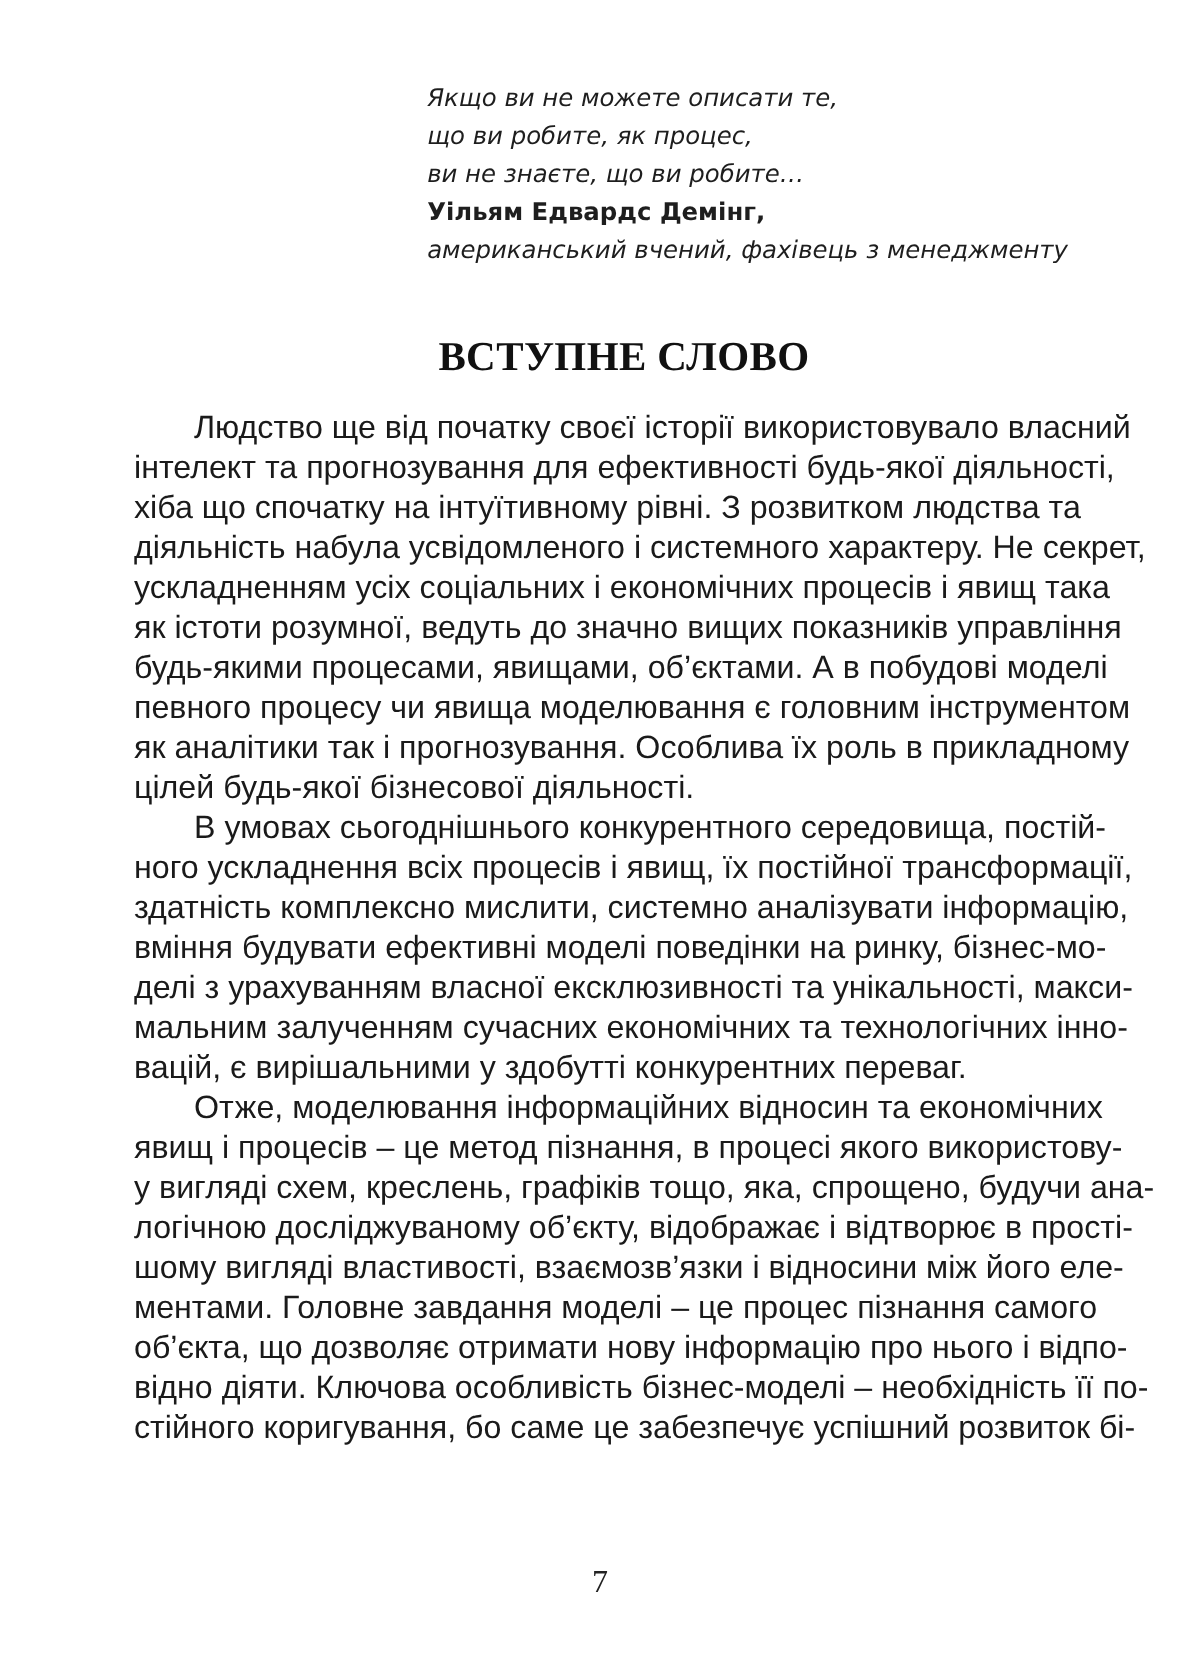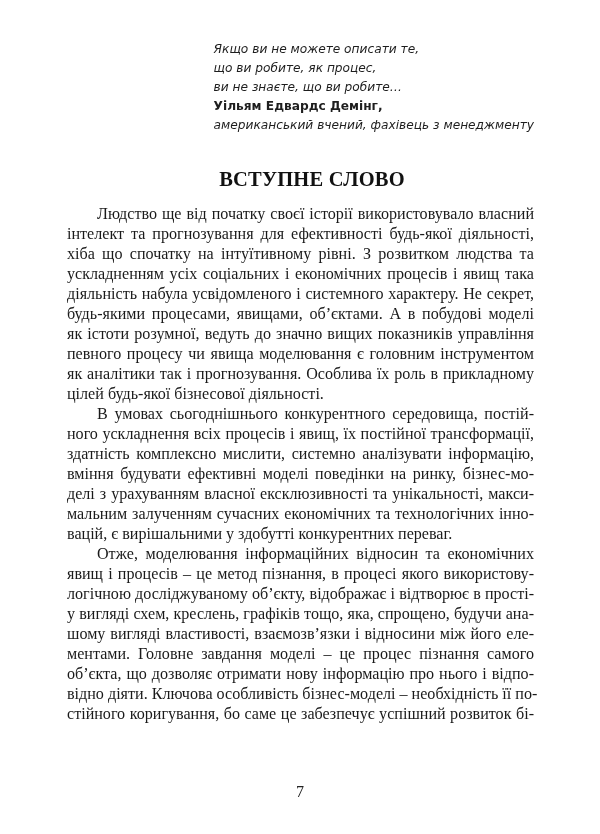--- a/index.html
+++ b/index.html
@@ -38,21 +38,21 @@
       font-weight: bold;
       font-size: 20.5px;
       letter-spacing: 0.2px;
       color: #111;
     }
     .body {
       position: absolute;
       top: 204px;
       left: 67px;
       width: 467px;
-      font-family: Liberation Serif, serif;
+      font-family: Liberation Sans, sans-serif;
       font-size: 16.1px;
       line-height: 20px;
       color: #1a1a1a;
     }
     .line {
       display: block;
       white-space: nowrap;
       text-align: justify;
       text-align-last: justify;
       height: 20px;
@@ -87,44 +87,44 @@
 </div>
 
 <div class="title">ВСТУПНЕ СЛОВО</div>
 
 <div class="body">
 
   <div>
     <span class="line indent">Людство ще від початку своєї історії використовувало власний</span>
     <span class="line">інтелект та прогнозування для ефективності будь-якої діяльності,</span>
     <span class="line">хіба що спочатку на інтуїтивному рівні. З розвитком людства та</span>
+    <span class="line">діяльність набула усвідомленого і системного характеру. Не секрет,</span>
     <span class="line">ускладненням усіх соціальних і економічних процесів і явищ така</span>
-    <span class="line">діяльність набула усвідомленого і системного характеру. Не секрет,</span>
+    <span class="line">як істоти розумної, ведуть до значно вищих показників управління</span>
     <span class="line">будь-якими процесами, явищами, об’єктами. А в побудові моделі</span>
-    <span class="line">як істоти розумної, ведуть до значно вищих показників управління</span>
     <span class="line">певного процесу чи явища моделювання є головним інструментом</span>
     <span class="line">як аналітики так і прогнозування. Особлива їх роль в прикладному</span>
     <span class="line last">цілей будь-якої бізнесової діяльності.</span>
   </div>
 
   <div>
     <span class="line indent">В умовах сьогоднішнього конкурентного середовища, постій-</span>
     <span class="line">ного ускладнення всіх процесів і явищ, їх постійної трансформації,</span>
     <span class="line">здатність комплексно мислити, системно аналізувати інформацію,</span>
     <span class="line">вміння будувати ефективні моделі поведінки на ринку, бізнес-мо-</span>
     <span class="line">делі з урахуванням власної ексклюзивності та унікальності, макси-</span>
     <span class="line">мальним залученням сучасних економічних та технологічних інно-</span>
     <span class="line last">вацій, є вирішальними у здобутті конкурентних переваг.</span>
   </div>
 
   <div>
     <span class="line indent">Отже, моделювання інформаційних відносин та економічних</span>
     <span class="line">явищ і процесів – це метод пізнання, в процесі якого використову-</span>
+    <span class="line">у вигляді схем, креслень, графіків тощо, яка, спрощено, будучи ана-</span>
     <span class="line">логічною досліджуваному об’єкту, відображає і відтворює в прості-</span>
-    <span class="line">у вигляді схем, креслень, графіків тощо, яка, спрощено, будучи ана-</span>
     <span class="line">шому вигляді властивості, взаємозв’язки і відносини між його еле-</span>
     <span class="line">ментами. Головне завдання моделі – це процес пізнання самого</span>
     <span class="line">об’єкта, що дозволяє отримати нову інформацію про нього і відпо-</span>
     <span class="line">відно діяти. Ключова особливість бізнес-моделі – необхідність її по-</span>
     <span class="line">стійного коригування, бо саме це забезпечує успішний розвиток бі-</span>
   </div>
 </div>
 
 <div class="page-number">7</div>
 

